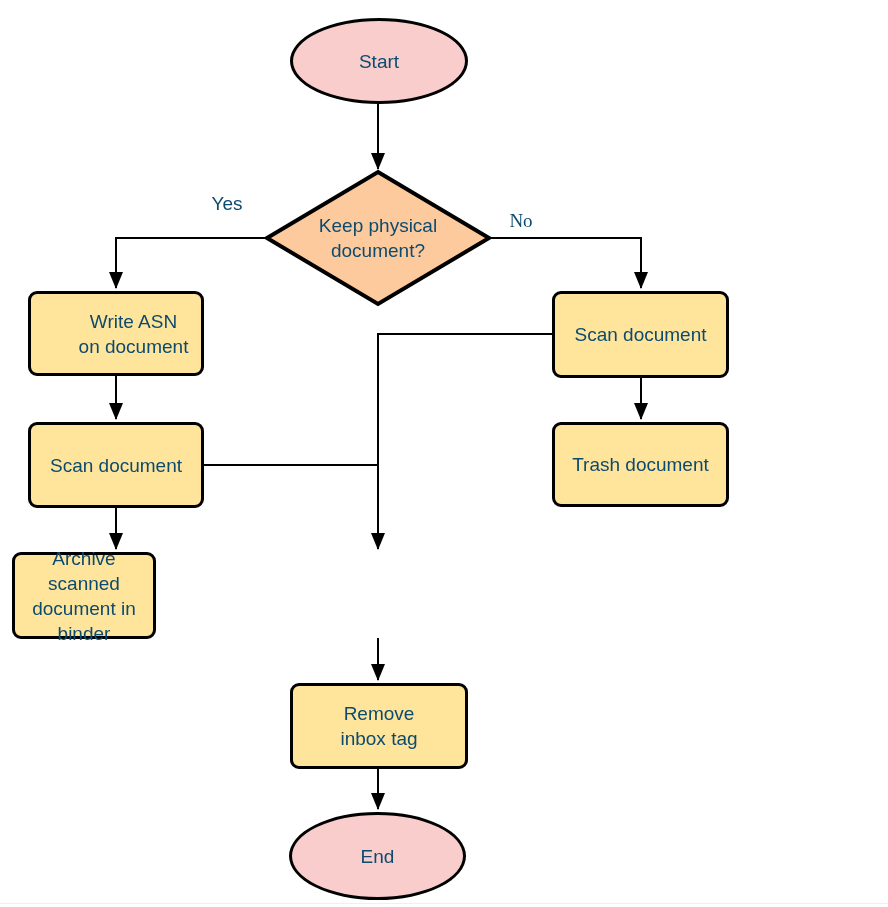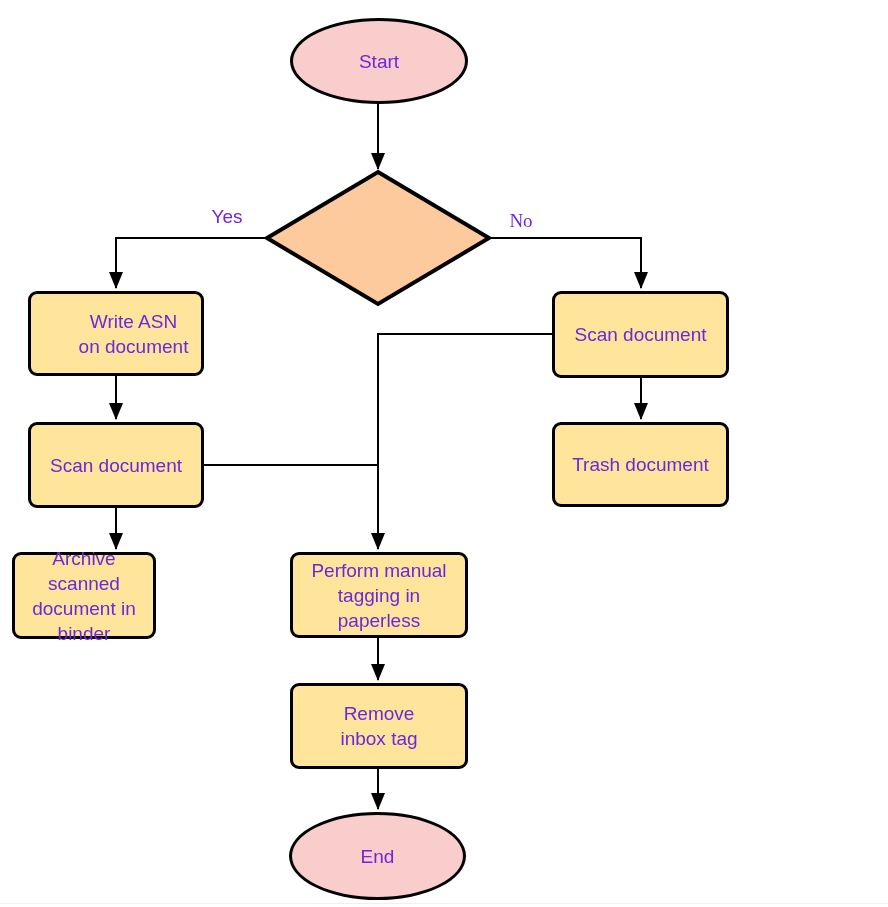--- a/index.html
+++ b/index.html
@@ -8,21 +8,21 @@
     background: #ffffff;
   }
   * { box-sizing: border-box; }
 
   .canvas {
     position: relative;
     width: 888px;
     height: 907px;
     background: var(--page-bg, #ffffff);
     font-family: "Liberation Sans", sans-serif;
-    color: #6d28d9;
+    color: #0c4a6e;
     overflow: hidden;
   }
 
   .edges-svg {
     position: absolute;
     left: 0;
     top: 0;
     width: 888px;
     height: 907px;
   }
@@ -72,21 +72,21 @@
   }
 
   .edge-label {
     position: absolute;
     font-size: 19px;
     line-height: 22px;
     text-align: center;
     width: 48px;
   }
 
-  #label-yes { left: 203px; top: 206px; }
+  #label-yes { left: 203px; top: 193px; }
   #label-no  { left: 497px; top: 210px; font-family: Liberation Serif, serif; }
 
   .side-note {
     position: absolute;
     left: 482px;
     top: 592px;
     width: 406px;
     font-style: italic;
     font-size: 19.5px;
     line-height: 26px;
@@ -143,37 +143,36 @@
 
     <path class="edge" d="M378 638 L378 680" marker-end="url(#arrowhead)"></path>
 
     <path class="edge" d="M378 769 L378 809" marker-end="url(#arrowhead)"></path>
 
     <polygon points="378,172 489,238 378,304 267,238" style="fill:var(--decision-fill,#FDCA9E); stroke:var(--stroke-color,#000); stroke-width:4; stroke-linejoin:miter"></polygon>
   </svg>
 
   <div class="node terminal" id="node-start">Start</div>
 
+  <div class="decision-label">Keep physical
+document?</div>
 
   <div class="node process" id="node-write-asn">Write ASN
 on document</div>
 
   <div class="node process" id="node-scan-left">Scan document</div>
 
   <div class="node process" id="node-archive">Archive scanned
 document in
 binder</div>
 
   <div class="node process" id="node-scan-right">Scan document</div>
 
   <div class="node process" id="node-trash">Trash document</div>
 
-  <div class="node process" id="node-tagging">Perform manual
-tagging in
-paperless</div>
 
   <div class="node process" id="node-remove">Remove
 inbox tag</div>
 
   <div class="node terminal" id="node-end">End</div>
 
   <div class="edge-label" id="label-yes">Yes</div>
 
   <div class="edge-label" id="label-no">No</div>
 

